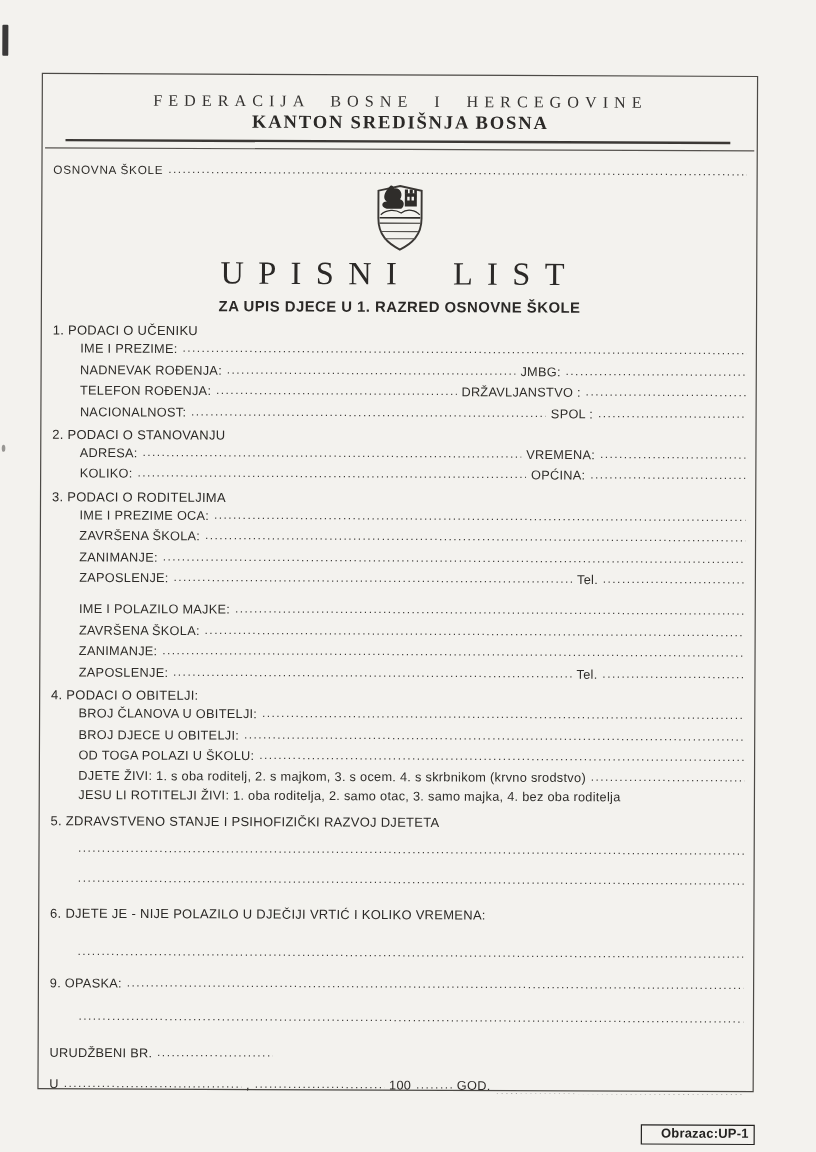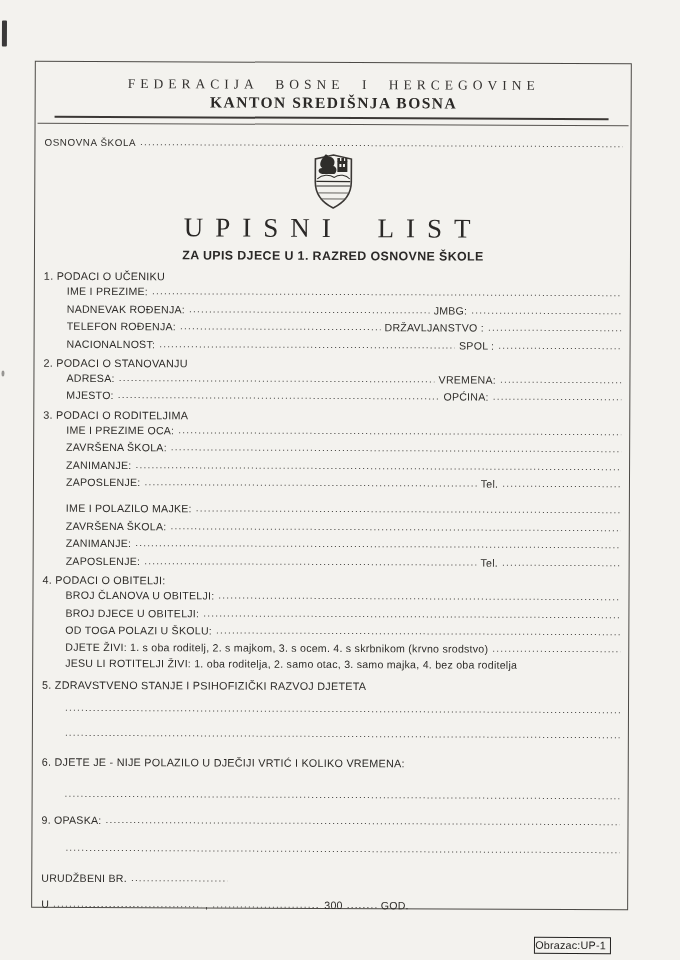--- a/index.html
+++ b/index.html
@@ -75,42 +75,42 @@
   .sec7 .rows .row + .row{margin-top:11px;line-height:14px;}
 
   .footer{margin-top:13px;display:flex;align-items:flex-end;}
   .f-left{flex:1 1 auto;}
   .f-left .row + .row{margin-top:9px;}
   .f-right{width:206px;flex:0 0 auto;padding-bottom:1px;}
   .f-right-label{font-size:10.6px;letter-spacing:.3px;white-space:nowrap;text-align:center;margin-bottom:12px;}
   .f-right .dots{display:block;height:12px;}
 
   .stamp{
-    position:absolute;right:67px;top:936px;
-    border:1.6px solid #232220;padding:1px 4px 2px 0;
-    font-weight:400;font-size:10.8px;letter-spacing:.2px;color:#232220;
+    position:absolute;right:49px;top:936px;
+    border:1.6px solid #232220;padding:1px 4px 2px 16px;
+    font-weight:700;font-size:10.8px;letter-spacing:.2px;color:#232220;
     background:transparent;
   }
 </style>
 </head>
 <body>
 
 <div class="scan">
   <div class="edge-mark"></div>
   <div class="edge-mark2"></div>
 
   <div class="form-box">
 
     <div class="hdr1">FEDERACIJA BOSNE I HERCEGOVINE</div>
     <div class="hdr2">KANTON SREDIŠNJA BOSNA</div>
     <div class="rule1"></div>
     <div class="rule2"></div>
 
     <div class="row school-row">
-      <span class="lbl">OSNOVNA ŠKOLA</span>
+      <span class="lbl">OSNOVNA ŠKOLE</span>
       <span class="dots grow"></span>
     </div>
 
     <div class="emblem-wrap">
       <svg width="46" height="58" viewBox="0 0 46 58">
         <path d="M23 3 L41 7 L41 30 C41 44 33 51 23 56 C13 51 5 44 5 30 L5 7 Z" fill="none" stroke="#3b3835" stroke-width="1.6"></path>
         <path d="M14 4 C10 8 8 14 12 16 C7 16 7 21 12 22 L24 22 C27 20 27 15 23 14 C26 10 23 4 18 5 C17 2 15 2 14 4 Z" fill="#2f2d2a"></path>
         <rect x="27" y="9" width="10" height="11" fill="#2f2d2a"></rect>
         <rect x="27" y="6" width="2.6" height="3.4" fill="#2f2d2a"></rect>
         <rect x="31" y="6" width="2.6" height="3.4" fill="#2f2d2a"></rect>
@@ -159,21 +159,21 @@
     <div class="sec sec2">
       <div class="sec-h">2. PODACI O STANOVANJU</div>
       <div class="rows">
           <div class="row">
             <span class="lbl">ADRESA:</span>
             <span class="dots grow" style="flex-grow: 2.6;"></span>
             <span class="lbl">VREMENA:</span>
             <span class="dots grow" style="flex-grow: 1;"></span>
           </div>
           <div class="row">
-            <span class="lbl">MJESTO:</span>
+            <span class="lbl">KOLIKO:</span>
             <span class="dots grow" style="flex-grow: 2.5;"></span>
             <span class="lbl">OPĆINA:</span>
             <span class="dots grow" style="flex-grow: 1;"></span>
           </div>
         </div>
     </div>
 
     <div class="sec sec3">
       <div class="sec-h">3. PODACI O RODITELJIMA</div>
       <div class="rows">
@@ -279,21 +279,21 @@
       <div class="f-left">
           <div class="row">
             <span class="lbl">URUDŽBENI BR.</span>
             <span class="dots" style="width: 96px;"></span>
           </div>
           <div class="row">
             <span class="lbl">U</span>
             <span class="dots" style="width: 148px;"></span>
             <span class="lbl">,</span>
             <span class="dots" style="width: 108px;"></span>
-            <span class="lbl">300</span>
+            <span class="lbl">100</span>
             <span class="dots" style="width: 30px;"></span>
             <span class="lbl">GOD.</span>
           </div>
         </div>
       <div class="f-right">
         <div class="dots"></div>
       </div>
     </div>
 
   </div>

